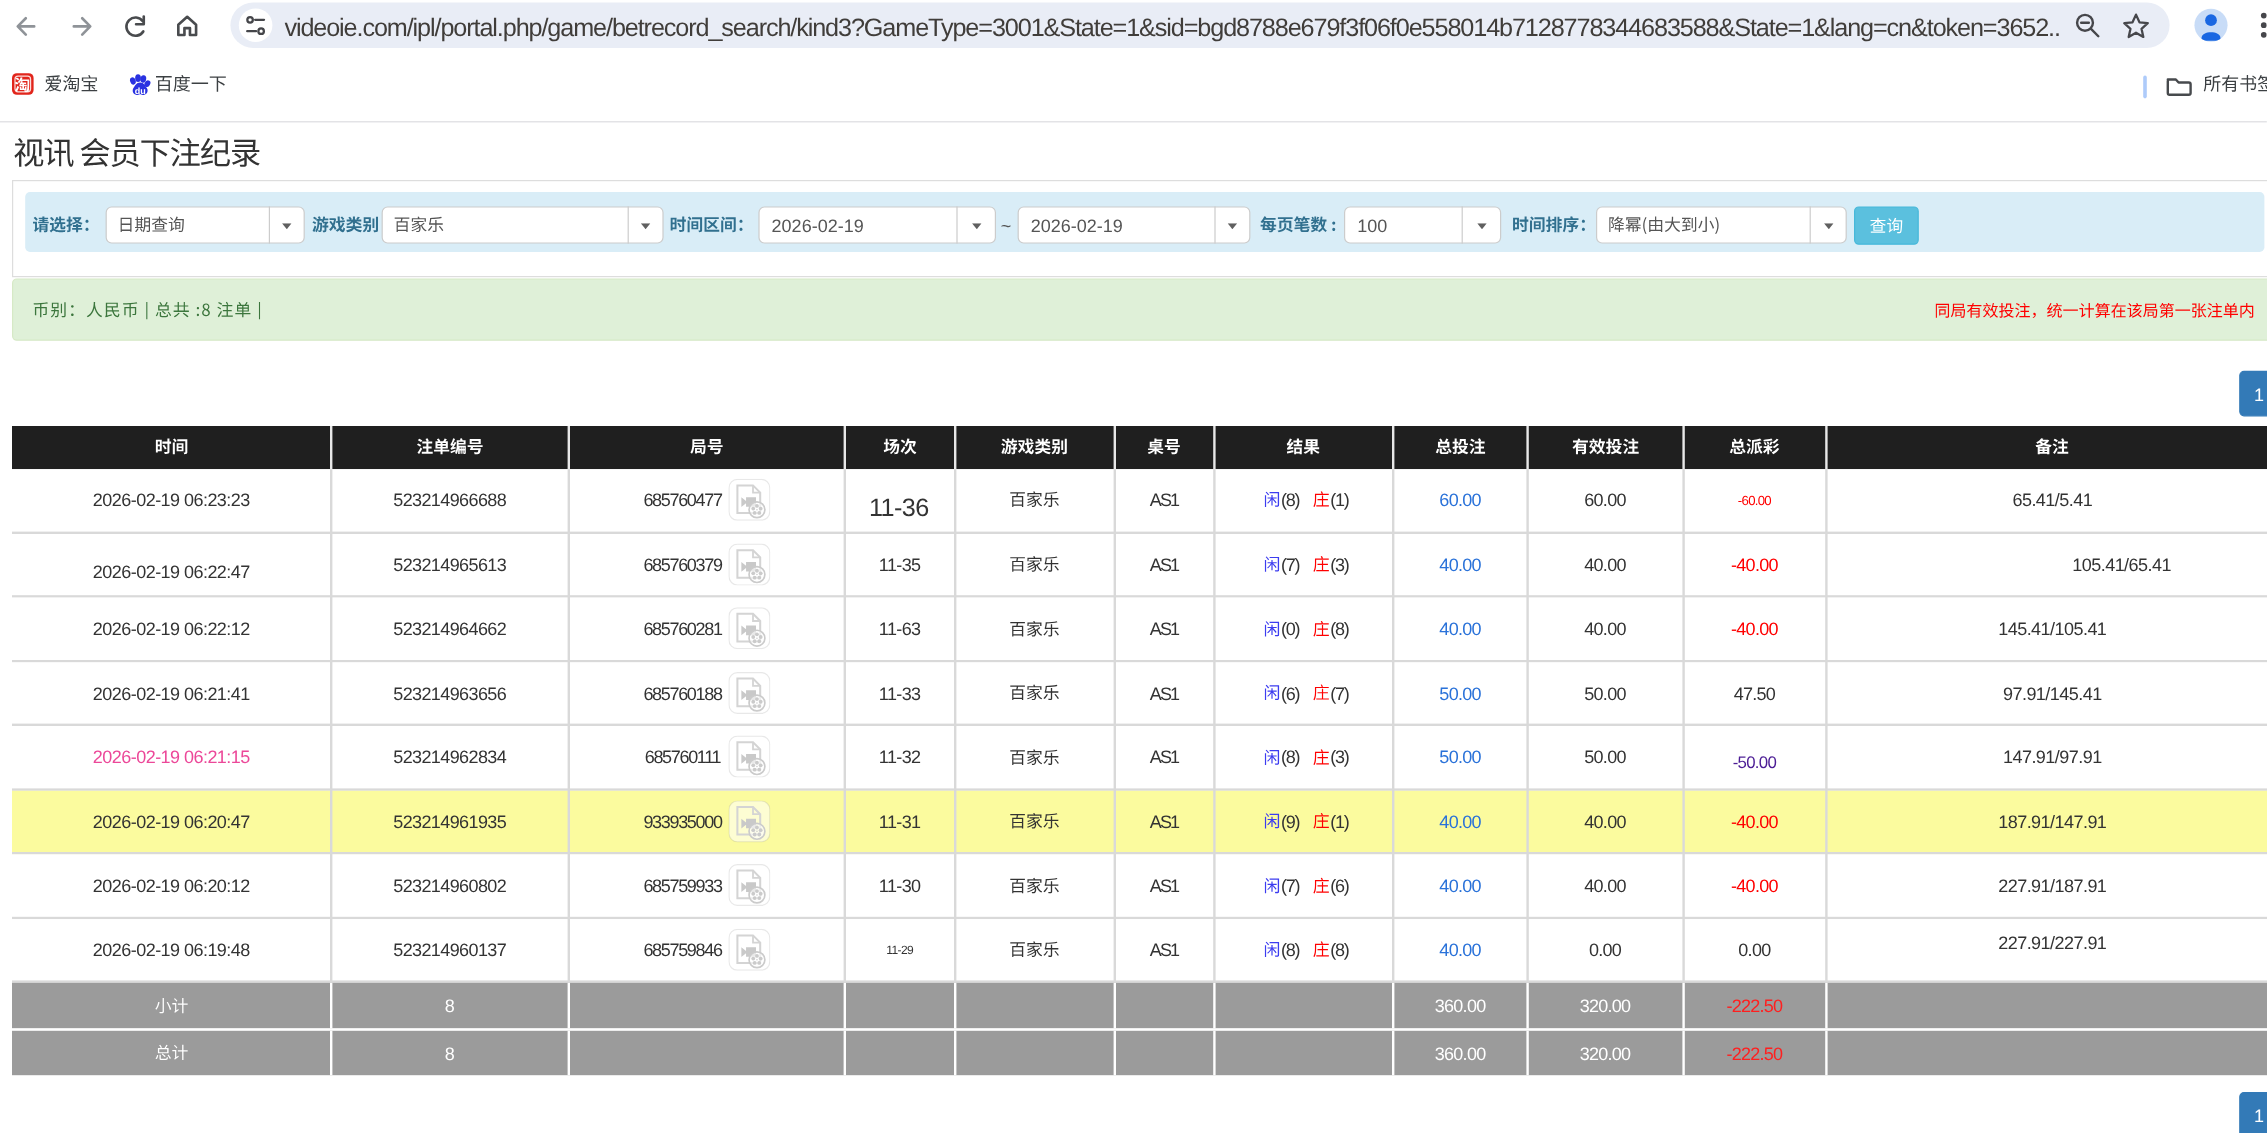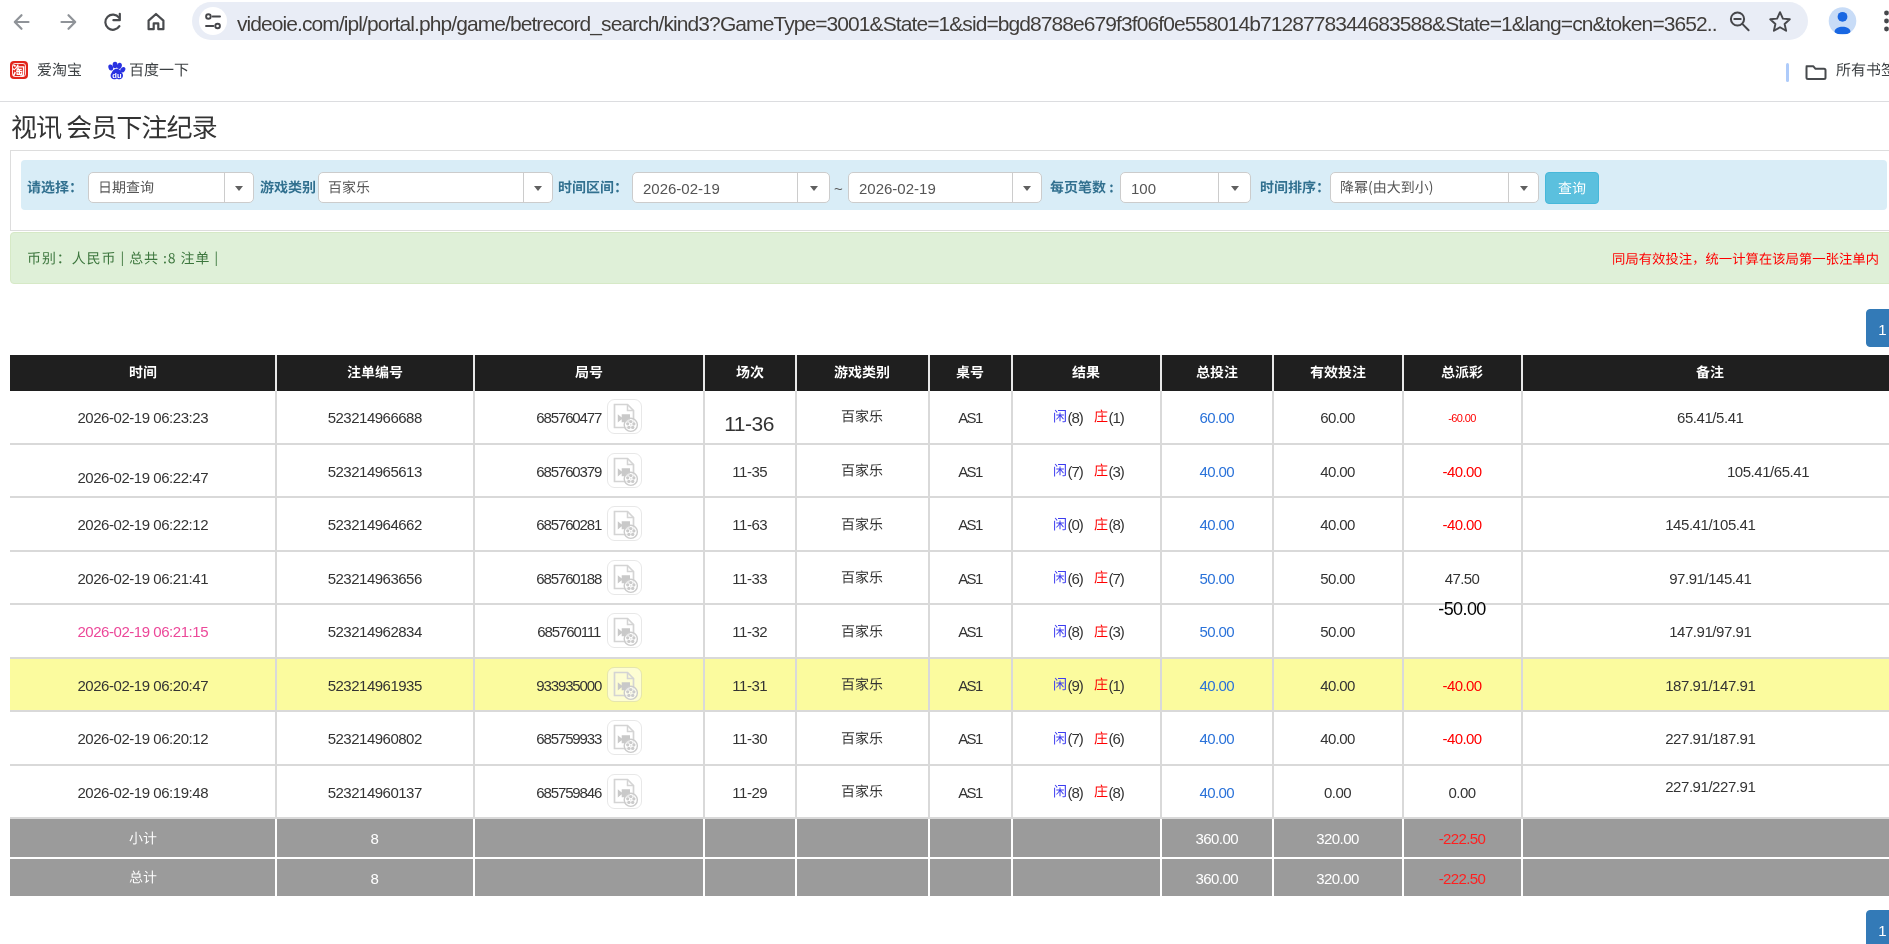--- a/index.html
+++ b/index.html
@@ -436,21 +436,21 @@
 <svg class="abs" style="left:1053.2px;top:623.5px" width="14" height="16" viewBox="0 0 14 16">
     <use href="#xian" fill="#3c3cf0"></use>
   </svg>
 <div class="num" style="left:1067.2px;top:605.0px;width:16px;height:51.5px;letter-spacing:-1px">(8)</div>
 <svg class="abs" style="left:1094.2px;top:623.5px" width="14" height="16" viewBox="0 0 14 16">
     <use href="#zhuang" fill="#ff0000"></use>
   </svg>
 <div class="num" style="left:1108.2px;top:605.0px;width:16px;height:51.5px;letter-spacing:-1px">(3)</div>
 <div class="num" style="left:1126.75px;top:605.0px;width:180px;height:51.5px;color:#2a72d9;font-size:15px;letter-spacing:-0.6px">50.00</div>
 <div class="num" style="left:1247.5px;top:605.0px;width:180px;height:51.5px;color:#333;font-size:15px;letter-spacing:-0.6px">50.00</div>
-<div class="num" style="left:1372.0px;top:583px;width:180px;height:51.5px;color:#000000;font-size:18px;letter-spacing:-0.6px">-50.00</div>
+<div class="num" style="left:1372.0px;top:608px;width:180px;height:51.5px;color:#4c1d95;font-size:14px;letter-spacing:-0.6px">-50.00</div>
 <div class="num" style="left:1620.25px;top:605.0px;width:180px;height:51.5px;color:#333;font-size:15px;letter-spacing:-0.45px">147.91/97.91</div>
 <div class="num" style="left:52.75px;top:658.5px;width:180px;height:51.5px;color:#333;font-size:15px;letter-spacing:-0.45px">2026-02-19 06:20:47</div>
 <div class="num" style="left:284.75px;top:658.5px;width:180px;height:51.5px;color:#333;font-size:15px;letter-spacing:-0.5px">523214961935</div>
 <div class="num" style="left:535.75px;top:658.5px;width:66px;height:51.5px;letter-spacing:-1.1px">933935000</div>
 <svg class="abs" style="left:606.8px;top:666.8px" width="35" height="35" viewBox="0 0 35 35">
     <use href="#vicon"></use>
   </svg>
 <div class="num" style="left:659.75px;top:658.5px;width:180px;height:51.5px;color:#333;font-size:15px;letter-spacing:-0.5px">11-31</div>
 <svg class="abs" style="left:841.2px;top:677.0px" width="42" height="15" viewBox="0 0 42 15">
     <use href="#bjl" fill="#333"></use>
@@ -490,21 +490,21 @@
 <div class="num" style="left:1126.75px;top:712.0px;width:180px;height:51.5px;color:#2a72d9;font-size:15px;letter-spacing:-0.6px">40.00</div>
 <div class="num" style="left:1247.5px;top:712.0px;width:180px;height:51.5px;color:#333;font-size:15px;letter-spacing:-0.6px">40.00</div>
 <div class="num" style="left:1372.0px;top:712.0px;width:180px;height:51.5px;color:#ff0000;font-size:15px;letter-spacing:-0.6px">-40.00</div>
 <div class="num" style="left:1620.25px;top:712.0px;width:180px;height:51.5px;color:#333;font-size:15px;letter-spacing:-0.45px">227.91/187.91</div>
 <div class="num" style="left:52.75px;top:765.5px;width:180px;height:51.5px;color:#333;font-size:15px;letter-spacing:-0.45px">2026-02-19 06:19:48</div>
 <div class="num" style="left:284.75px;top:765.5px;width:180px;height:51.5px;color:#333;font-size:15px;letter-spacing:-0.5px">523214960137</div>
 <div class="num" style="left:535.75px;top:765.5px;width:66px;height:51.5px;letter-spacing:-1.1px">685759846</div>
 <svg class="abs" style="left:606.8px;top:773.8px" width="35" height="35" viewBox="0 0 35 35">
     <use href="#vicon"></use>
   </svg>
-<div class="num" style="left:659.75px;top:765.5px;width:180px;height:51.5px;color:#333;font-size:15px;letter-spacing:-0.5px">11-29</div>
+<div class="num" style="left:659.75px;top:765.5px;width:180px;height:51.5px;color:#333;font-size:10px;letter-spacing:-0.5px">11-29</div>
 <svg class="abs" style="left:841.2px;top:784.0px" width="42" height="15" viewBox="0 0 42 15">
     <use href="#bjl" fill="#333"></use>
   </svg>
 <div class="num" style="left:880.0px;top:765.5px;width:180px;height:51.5px;color:#333;font-size:15px;letter-spacing:-1.6px">AS1</div>
 <svg class="abs" style="left:1053.2px;top:784.0px" width="14" height="16" viewBox="0 0 14 16">
     <use href="#xian" fill="#3c3cf0"></use>
   </svg>
 <div class="num" style="left:1067.2px;top:765.5px;width:16px;height:51.5px;letter-spacing:-1px">(8)</div>
 <svg class="abs" style="left:1094.2px;top:784.0px" width="14" height="16" viewBox="0 0 14 16">
     <use href="#zhuang" fill="#ff0000"></use>

